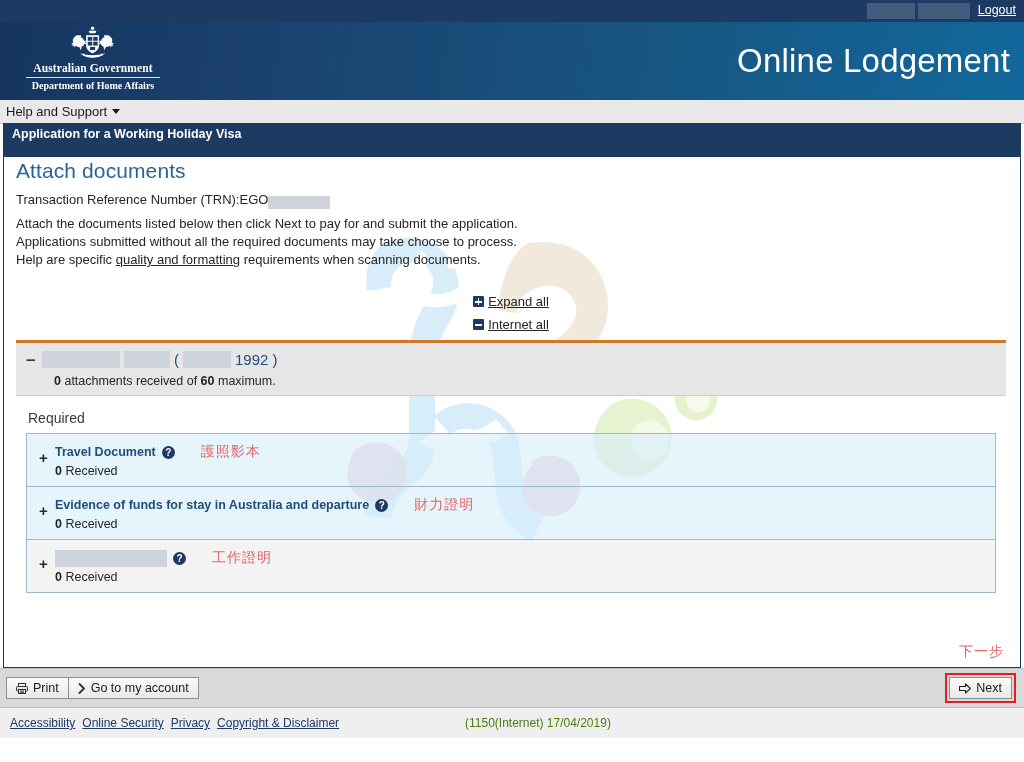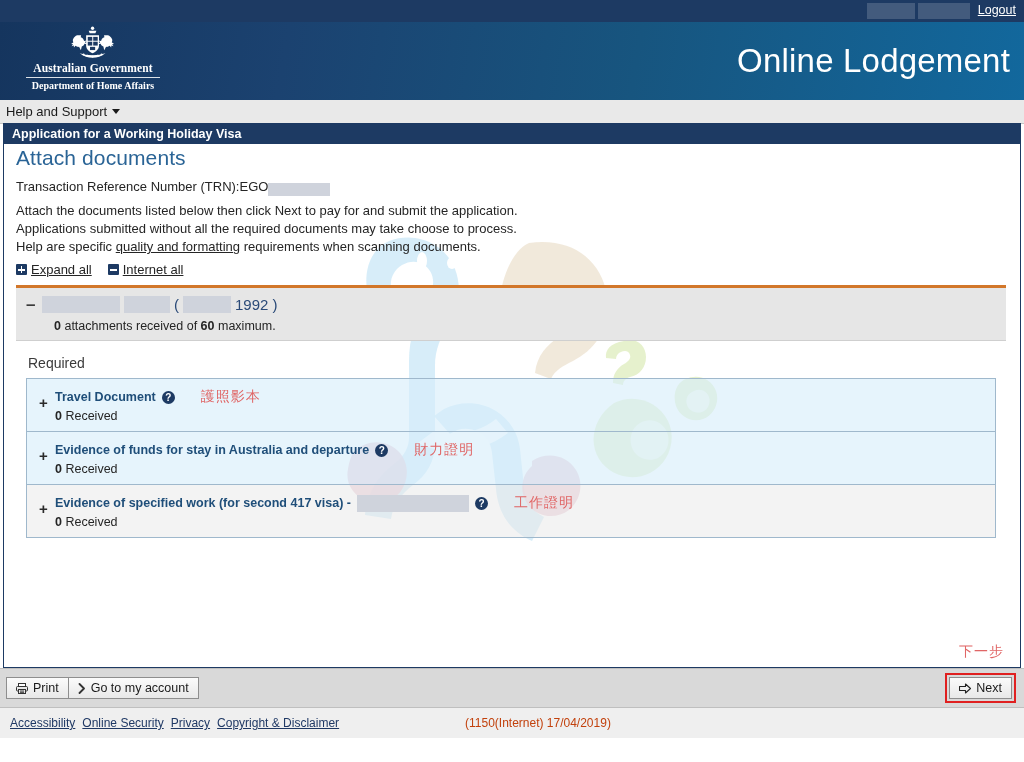--- a/index.html
+++ b/index.html
@@ -131,21 +131,21 @@
     height: 545px;
     box-sizing: border-box;
     position: relative;
     background: #fff;
   }
   .app-titlebar {
     background: #1d3a63;
     color: #fff;
     font-size: 12.5px;
     font-weight: bold;
-    height: 21px;
+    height: 34px;
     line-height: 23px;
     padding-left: 9px;
     margin: -1px -1px 0 -1px;
   }
 
   
   .watermark {
     position: absolute;
     left: 290px;
     top: 110px;
@@ -168,24 +168,25 @@
     margin: 0 0 9px 0;
     letter-spacing: .1px;
   }
   .trn-line { font-size: 13px; margin-bottom: 8px; }
   .trn-line .redact { height: 13px; width: 62px; position: relative; top: 2px; }
 
   .para { font-size: 13px; line-height: 18px; }
   .para a { color: #252525; text-decoration: underline; }
 
   .expand-row {
-    margin-top: 6px;
-    display: flex;
-    gap: 16px;
-    align-items: center;
+    margin-top: 25px;
+    display: flex;
+    gap: 8px;
+    align-items: center;
+    flex-direction: column;
   }
   .expand-item {
     display: flex;
     align-items: center;
     gap: 4px;
     cursor: pointer;
   }
   .sq-icon {
     width: 11px; height: 11px;
     background: #1d3a63;
@@ -389,21 +390,21 @@
   .footer-links a {
     font-size: 12px;
     color: #1f3864;
     text-decoration: underline;
     cursor: pointer;
   }
   .footer-version {
     position: absolute;
     left: 465px;
     font-size: 12px;
-    color: #c2410c;
+    color: #4d7c0f;
   }
 </style>
 </head>
 <body>
 
 <div class="topbar">
   <div class="topbar-redactions">
     <span class="redact rd-a"></span>
     <span class="redact rd-b"></span>
   </div>
@@ -539,21 +540,20 @@
               <span class="cn-note">財力證明</span>
             </div>
             <div class="doc-received">
               <b>0</b><span> Received</span>
             </div>
           </div>
 
           <div class="doc-row plain">
             <div class="doc-title-line">
               <span class="doc-toggle">+</span>
-              <span class="doc-name">Evidence of specified work (for second 417 visa) -</span>
               <span class="redact"></span>
               <span class="help-icon">?</span>
               <span class="cn-note">工作證明</span>
             </div>
             <div class="doc-received">
               <b>0</b><span> Received</span>
             </div>
           </div>
 
         </div>

